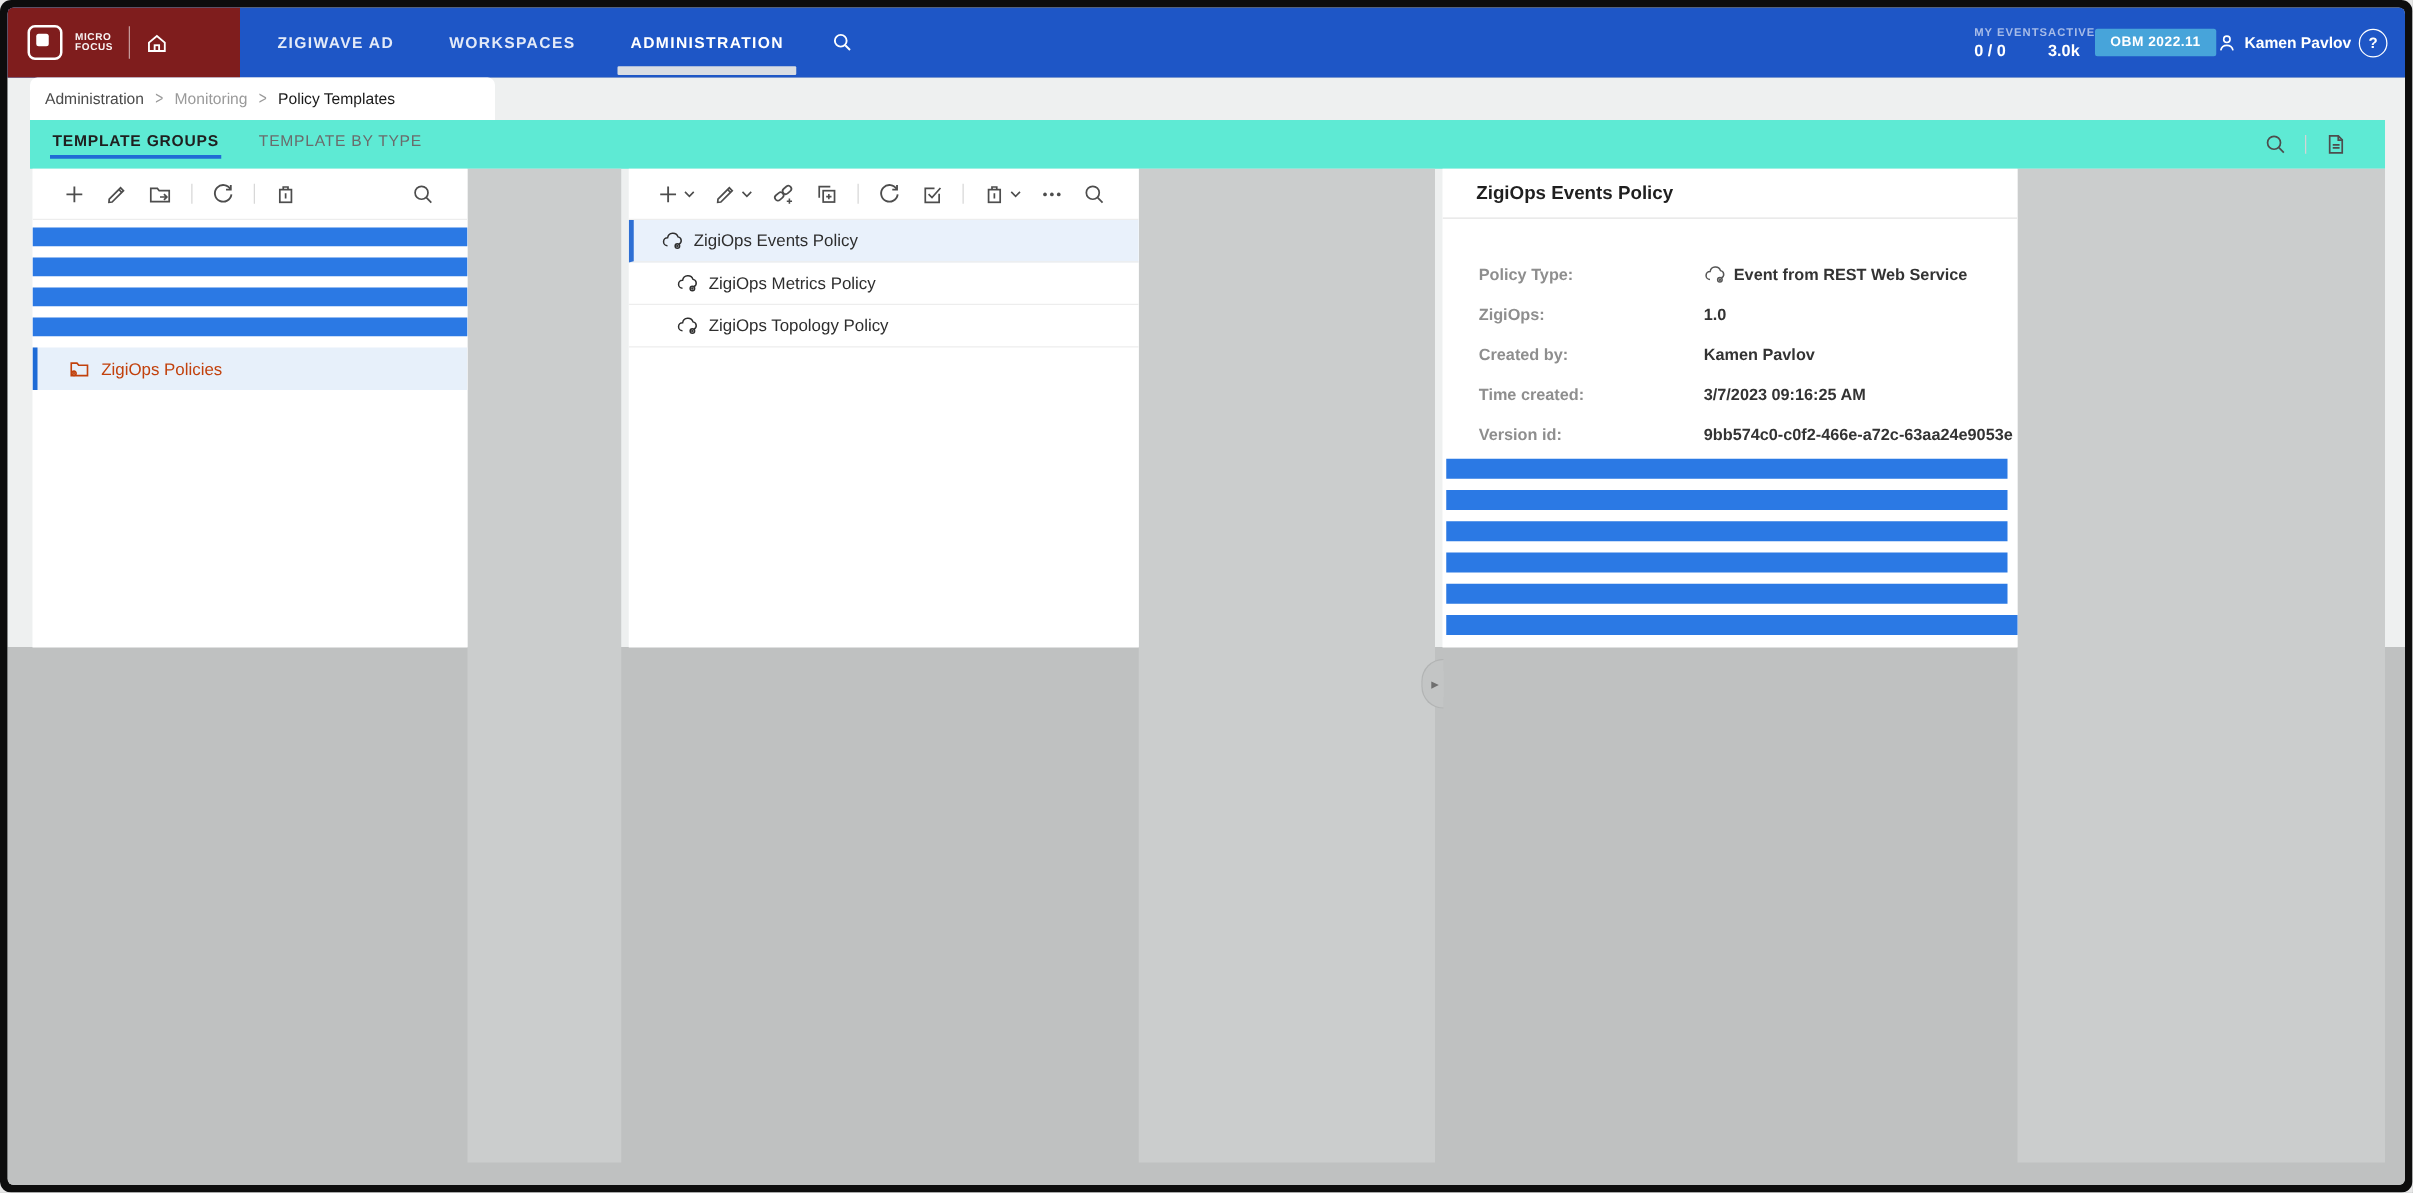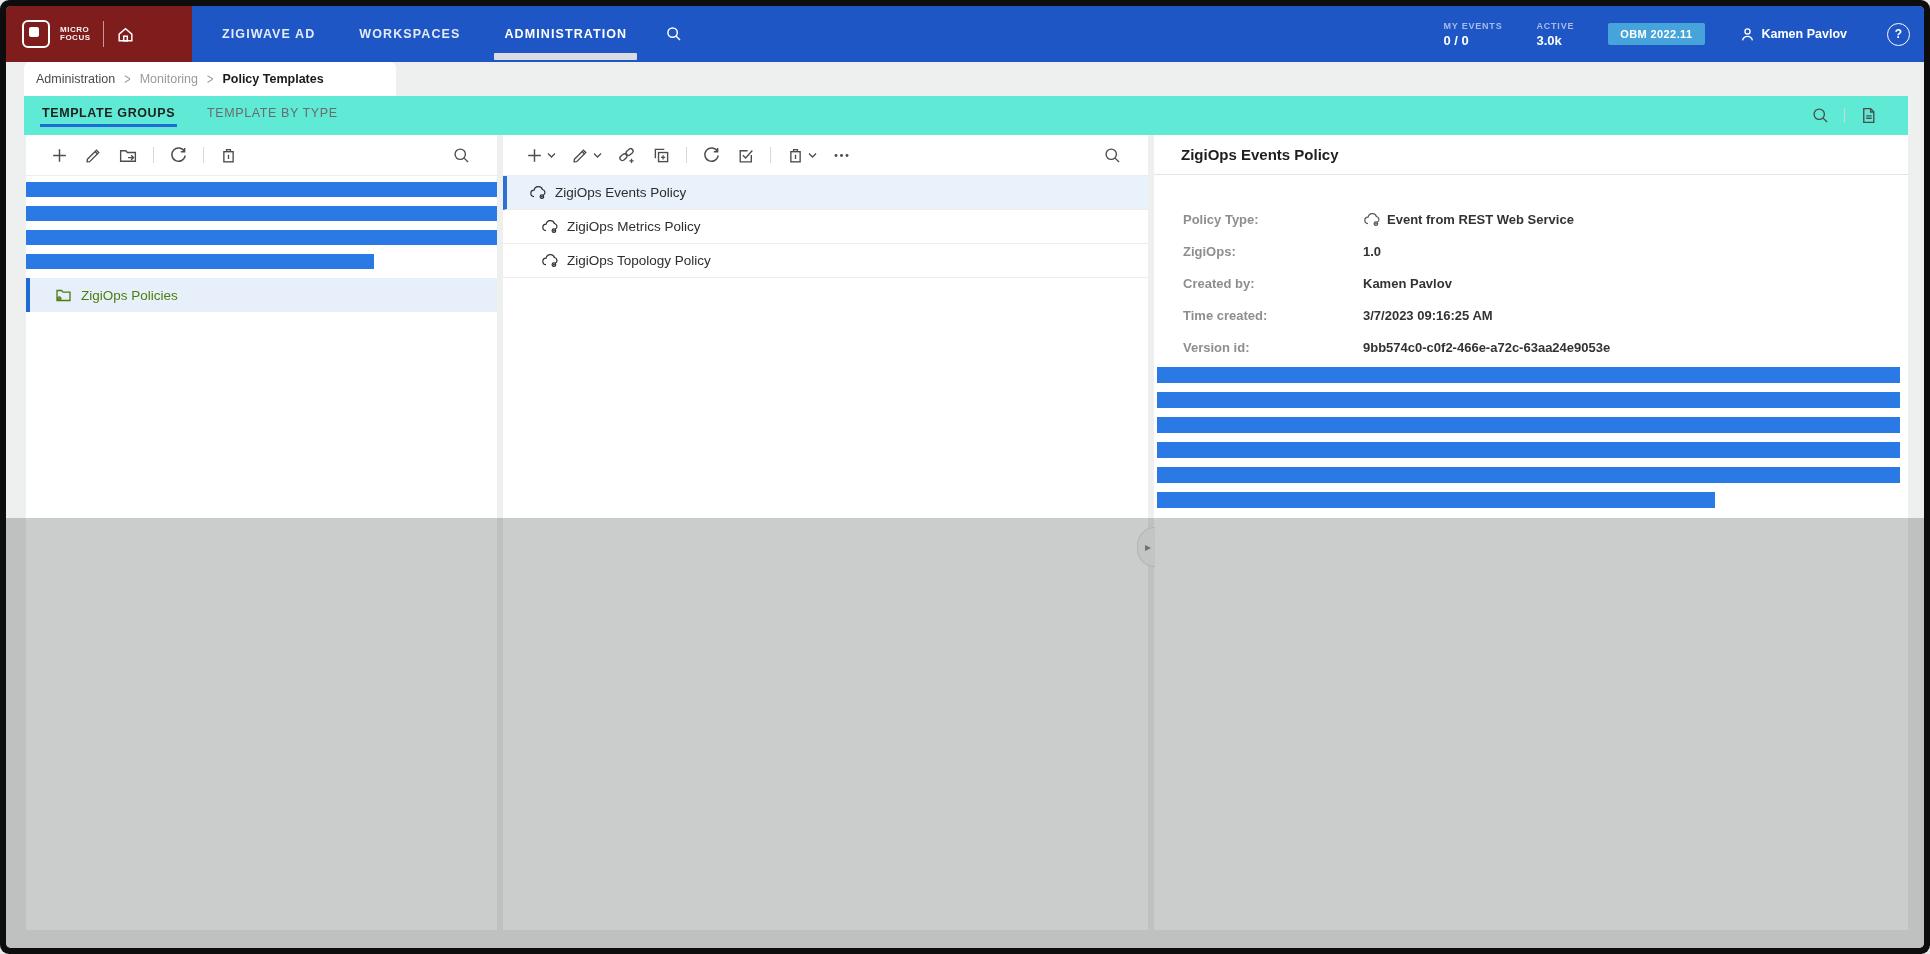--- a/index.html
+++ b/index.html
@@ -13,62 +13,62 @@
   .brand{width:160px;background:#7f1d1d;display:flex;align-items:center;padding:0 10px 0 16px;gap:10px;flex:none;}
   .mf-mark{width:24px;height:24px;border:2px solid #fff;border-radius:6px;position:relative;flex:none;}
   .mf-mark:after{content:"";position:absolute;left:5px;top:5px;width:10px;height:10px;background:#fff;border-radius:2px;}
   .mf-text{font-size:8px;font-weight:bold;line-height:8px;letter-spacing:.5px;opacity:.95;}
   .brand-divider{width:1px;height:26px;background:rgba(255,255,255,.55);margin:0 2px;}
   .nav-items{display:flex;align-items:center;margin-left:30px;gap:44px;}
   .nav-item{position:relative;height:56px;display:flex;align-items:center;font-size:12.5px;font-weight:bold;letter-spacing:1.1px;color:rgba(255,255,255,.88);cursor:pointer;}
   .nav-item.active{color:#fff;}
   .nav-item.active:after{content:"";position:absolute;left:-10px;right:-10px;bottom:2px;height:7px;background:#d9dde3;border-radius:1px;}
   .nav-search{margin-left:38px;display:flex;align-items:center;}
-  .topnav-right{margin-left:auto;display:flex;align-items:center;gap:34px;padding-right:14px;}
+  .topnav-right{margin-left:auto;display:flex;align-items:center;padding-right:14px;}
   .stat{display:flex;flex-direction:column;gap:2px;}
   .stat-label{font-size:9px;letter-spacing:.8px;color:#a7bce8;font-weight:bold;}
   .stat-value{font-size:13px;font-weight:bold;color:#fff;}
   .version-badge{background:#47a4da;color:#fff;font-size:11px;font-weight:bold;letter-spacing:.4px;padding:5px 12px;border-radius:2px;}
   .user{display:flex;align-items:center;gap:6px;font-size:12.5px;font-weight:bold;}
   .help-btn{width:21px;height:21px;border:1.6px solid #fff;border-radius:50%;display:flex;align-items:center;justify-content:center;font-size:12px;font-weight:bold;margin-left:6px;}
 
   
   .bc-tab{position:absolute;top:56px;left:18px;width:360px;height:34px;background:#fff;border-radius:6px 6px 0 0;display:flex;align-items:center;padding-left:12px;}
   .crumb{font-size:12.5px;color:#4a4a4a;}
   .crumb.dim{color:#9a9a9a;}
-  .crumb.current{color:#1a1a1a;font-weight:bold;}
+  .crumb.current{color:#1a1a1a;font-weight:normal;}
   .crumb-sep{color:#9a9a9a;font-size:11px;margin:0 9px;transform:scaleY(1.3);display:inline-block;}
   .tab-row{position:absolute;top:90px;left:18px;right:16px;height:39px;background:#5eead4;display:flex;align-items:flex-start;}
   .tabs{display:flex;gap:28px;padding-left:16px;padding-top:6px;}
   .tab{position:relative;font-size:12.5px;letter-spacing:.6px;color:#6b6b6b;padding:4px 2px 10px;cursor:pointer;}
   .tab.active{color:#1f1f1f;font-weight:bold;}
   .tab.active:after{content:"";position:absolute;left:0;right:0;bottom:3px;height:3px;background:#1f6cd5;}
   .tabrow-icons{margin-left:auto;display:flex;align-items:center;gap:14px;padding:10px 30px 0 0;color:#4d4d4d;}
   .vdiv{width:1px;height:15px;background:#d4d4d4;}
 
   
   .panels{position:absolute;top:129px;left:20px;width:1882px;height:795px;display:flex;gap:6px;}
-  .panel{display:flex;flex-direction:column;}
+  .panel{display:flex;}
   .panel-left{width:471px;}
   .panel-mid{width:645px;}
   .panel-right{width:754px;}
   .panel-white{background:#fff;height:383px;flex:none;overflow:hidden;position:relative;}
   .panel-gray{background:#cbcdcd;flex:1;}
 
   .toolbar{height:40px;display:flex;align-items:center;gap:15px;padding:0 26px 0 24px;color:#4d4d4d;border-bottom:1px solid #ededed;}
   .tb-icon{display:flex;align-items:center;gap:3px;cursor:pointer;flex:none;}
   .tb-sep{width:1px;height:16px;background:#d8d8d8;flex:none;}
   .tb-search{margin-left:auto;}
 
   .redact-rows{padding:6px 0 0 0;}
   .bar{height:15px;background:#2b79e4;margin:0 0 9px 0;}
   .left-bars .bar{width:100%;}
   .left-bars .bar.short{width:348px;}
 
-  .tree-row{height:34px;display:flex;align-items:center;gap:8px;padding-left:28px;font-size:13.5px;color:#4d7c0f;cursor:pointer;}
+  .tree-row{height:34px;display:flex;align-items:center;gap:8px;padding-left:28px;font-size:13.5px;color:#c2410c;cursor:pointer;}
   .tree-row.selected{background:#e7f0fa;border-left:4px solid #1e6bd6;padding-left:24px;}
 
   .list-row{height:33px;display:flex;align-items:center;gap:8px;padding-left:38px;font-size:13.5px;color:#2e2e2e;border-bottom:1px solid #ededed;cursor:pointer;}
   .list-row.selected{background:#e9f1fb;border-left:4px solid #2e6fd4;padding-left:22px;}
 
   .rp-header{height:39px;display:flex;align-items:center;padding-left:27px;border-bottom:1px solid #e4e4e4;}
   .rp-title{font-size:15px;font-weight:bold;color:#1f1f1f;}
   .rp-details{padding:28px 4px 0 29px;font-weight:bold;}
   .detail-row{height:32px;display:flex;align-items:center;font-size:13px;}
   .detail-label{width:180px;color:#8e8e8e;flex:none;}

